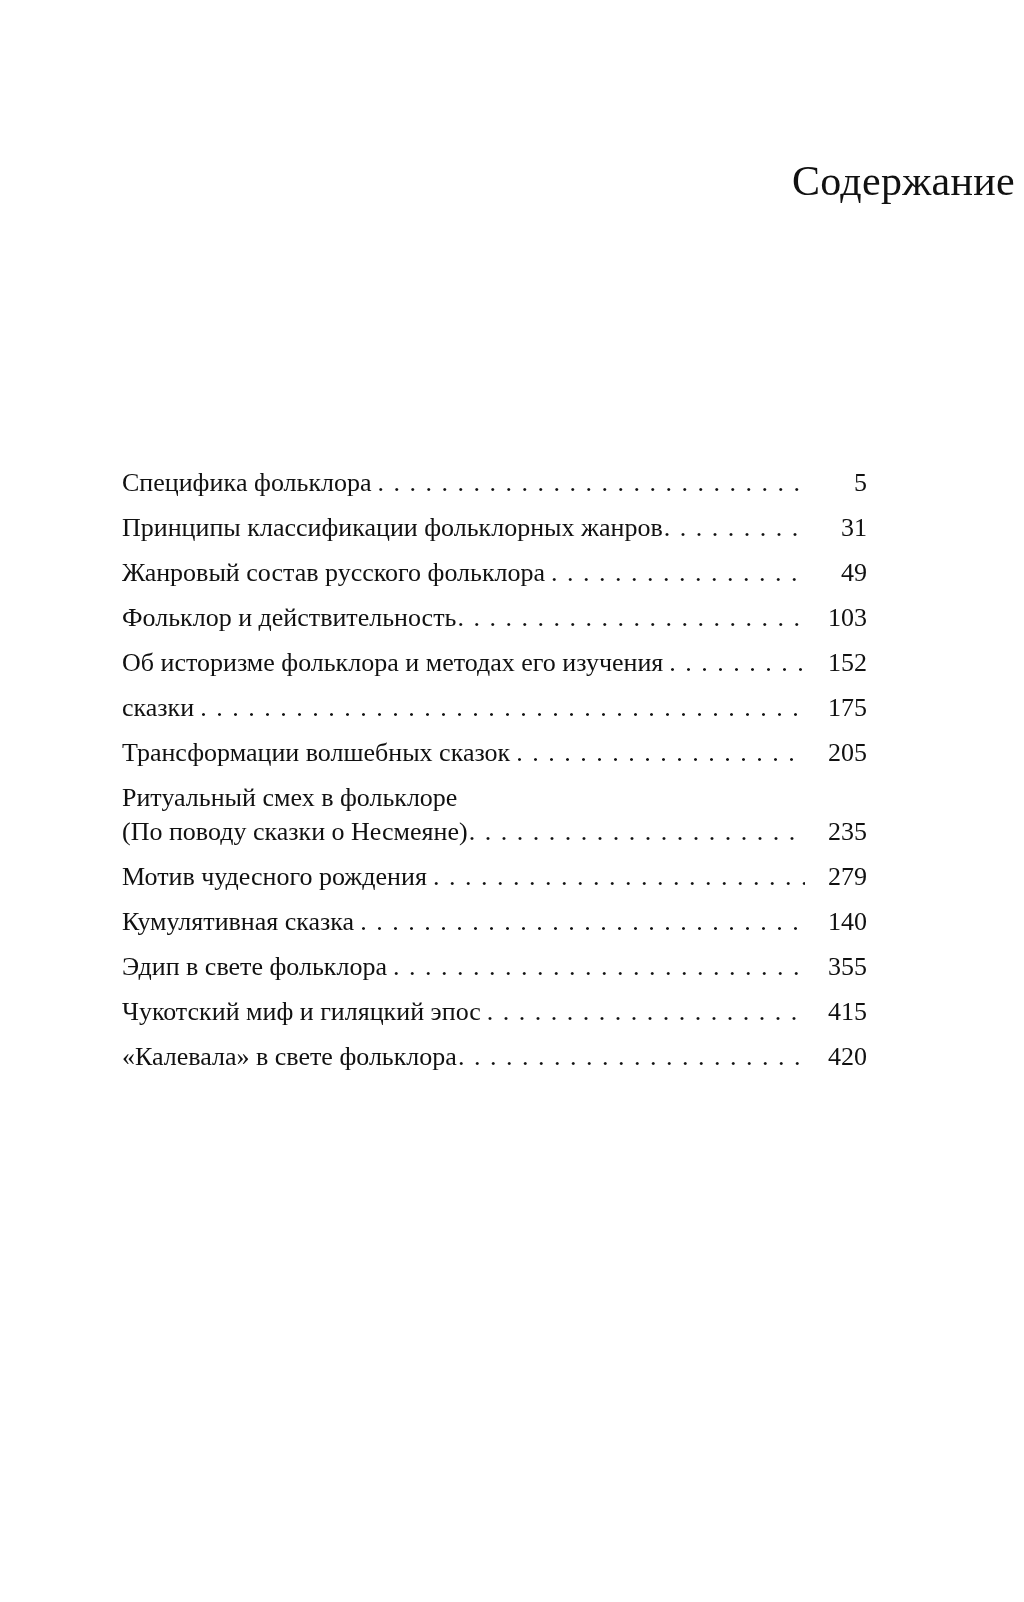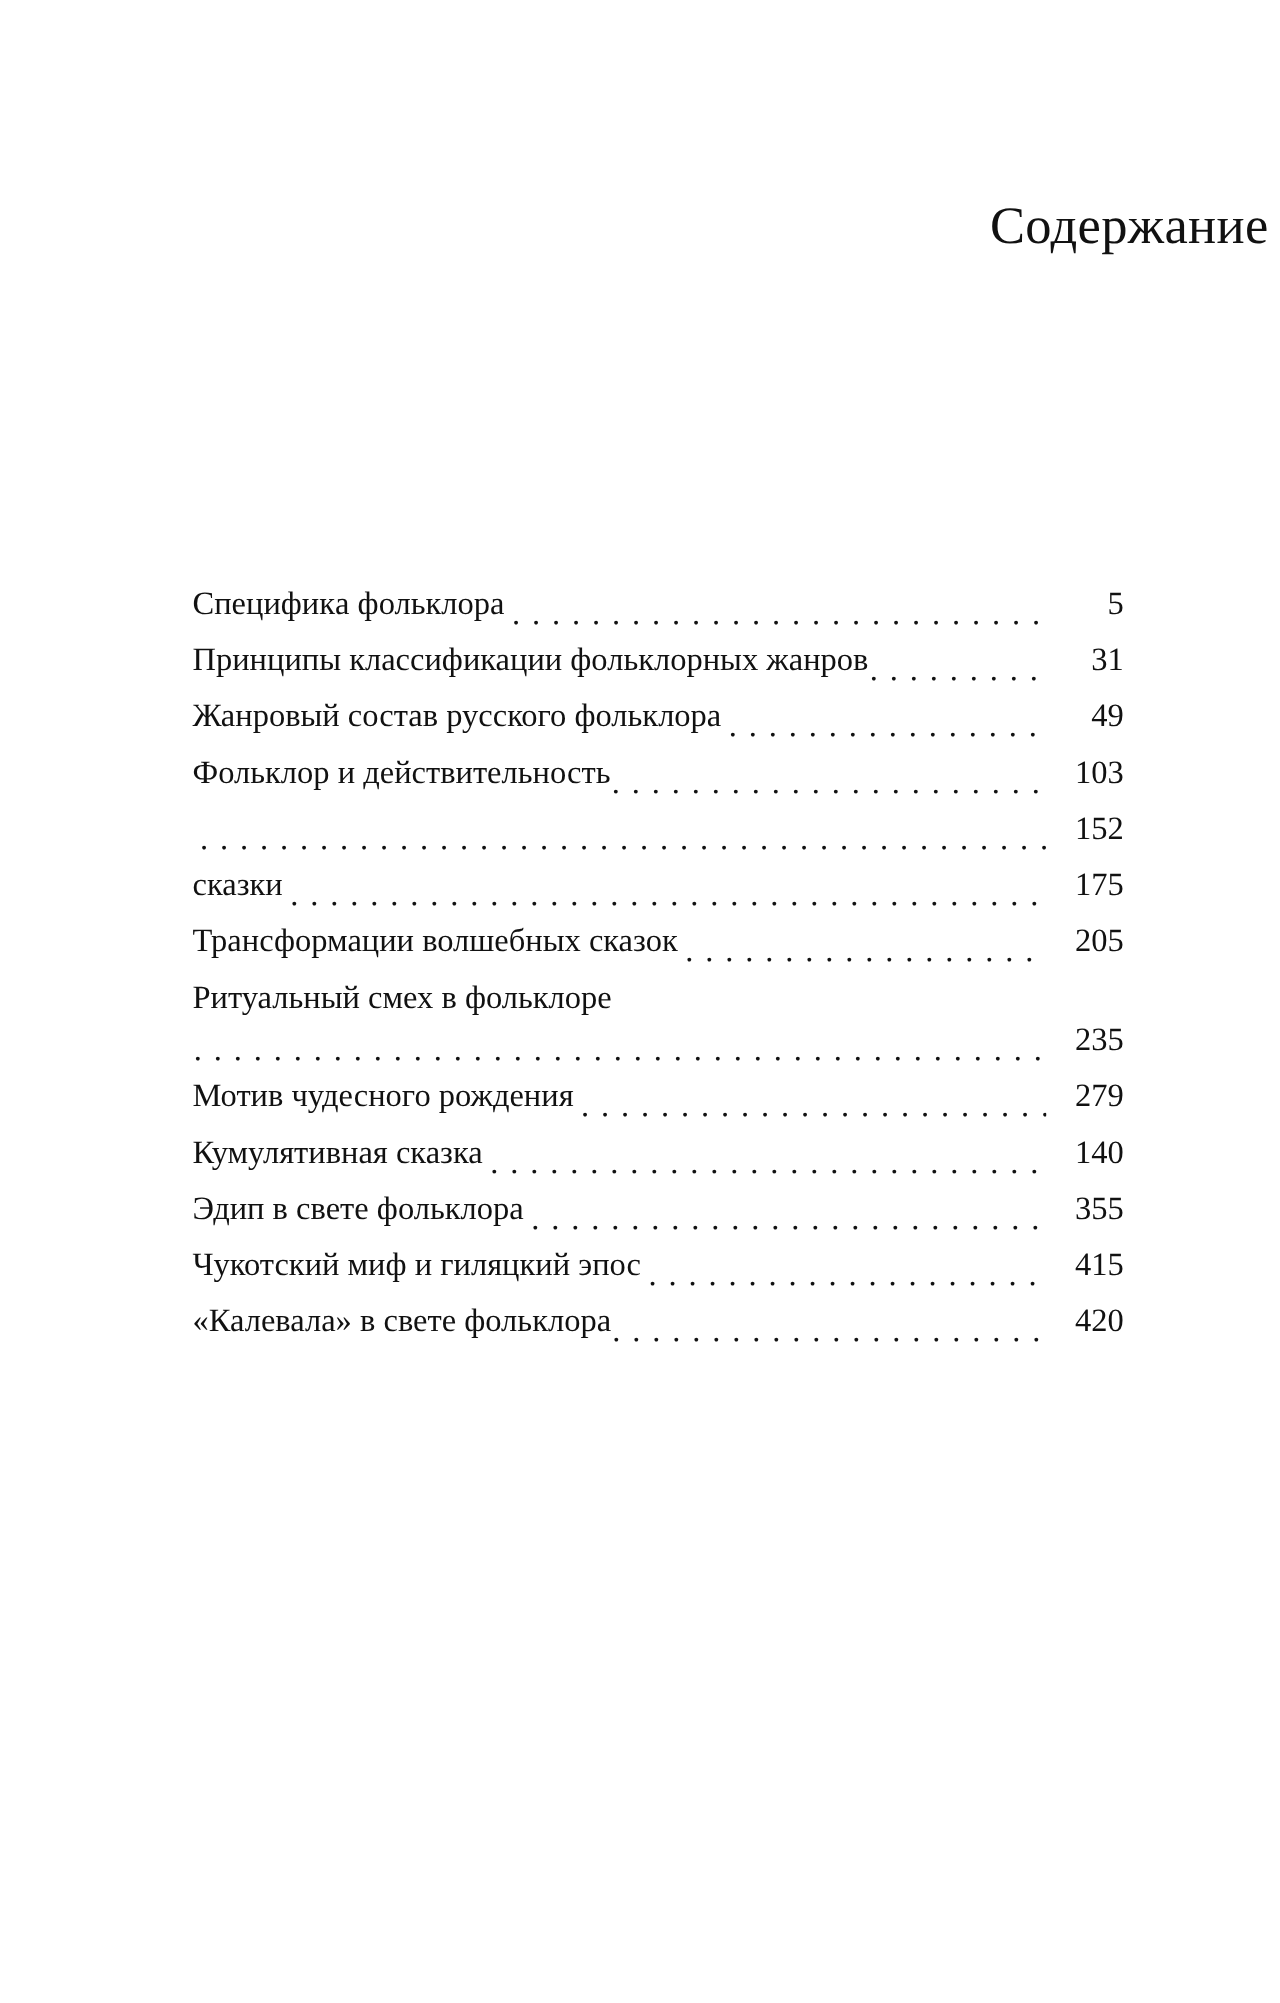--- a/index.html
+++ b/index.html
@@ -52,27 +52,26 @@
   .toc-entry {
     margin: 0 0 11px 0;
   }
   .toc-entry.gap-before {
     margin-top: 45px;
   }
 
   
   .toc-line {
     display: flex;
-    align-items: flex-end;
+    align-items: flex-start;
     width: 100%;
     font-size: 26px;
     line-height: 34px;
     font-family: "Liberation Serif", "DejaVu Serif", serif;
     color: #111111;
-    margin-left: 32px;
   }
 
   .toc-label {
     white-space: pre;
     flex: 0 0 auto;
   }
 
   
   .toc-dots {
     flex: 1 1 auto;
@@ -141,20 +140,21 @@
     <div class="toc-entry">
       <div class="toc-line">
         <span class="toc-label">Фольклор и действительность</span>
         <span class="toc-dots tight"></span>
         <span class="toc-page">103</span>
       </div>
     </div>
 
     <div class="toc-entry">
       <div class="toc-line">
+        <span class="toc-label">Об историзме фольклора и методах его изучения</span>
         <span class="toc-dots"></span>
         <span class="toc-page">152</span>
       </div>
     </div>
 
     <div class="toc-entry">
       <div class="toc-line">
         <span class="toc-label">сказки</span>
         <span class="toc-dots"></span>
         <span class="toc-page">175</span>
@@ -169,20 +169,21 @@
       </div>
     </div>
 
     <div class="toc-entry">
       <div class="toc-line no-leader">
         <span class="toc-label">Ритуальный смех в фольклоре</span>
         <span class="toc-dots"></span>
         <span class="toc-page"></span>
       </div>
       <div class="toc-line">
+        <span class="toc-label">(По поводу сказки о Несмеяне)</span>
         <span class="toc-dots tight"></span>
         <span class="toc-page">235</span>
       </div>
     </div>
 
     <div class="toc-entry">
       <div class="toc-line">
         <span class="toc-label">Мотив чудесного рождения</span>
         <span class="toc-dots"></span>
         <span class="toc-page">279</span>

